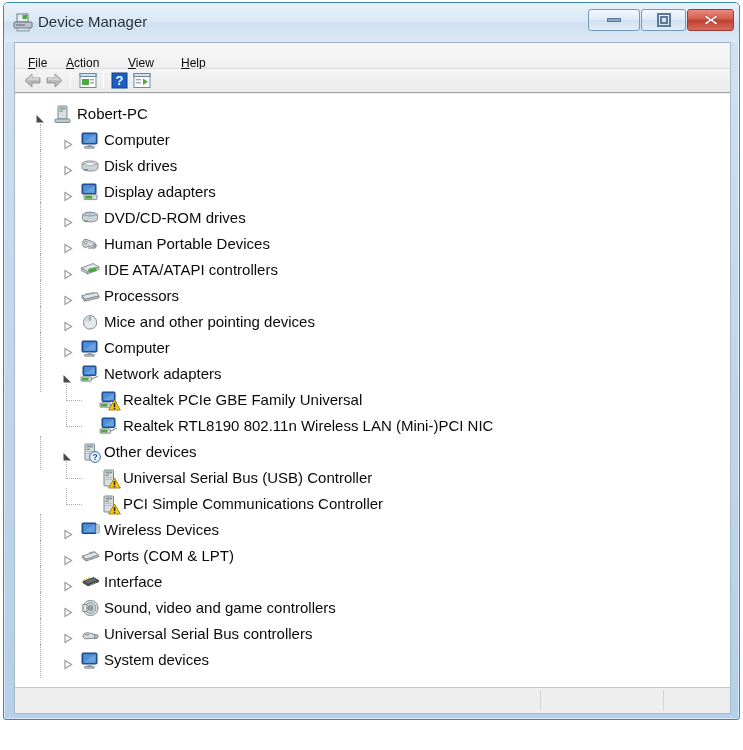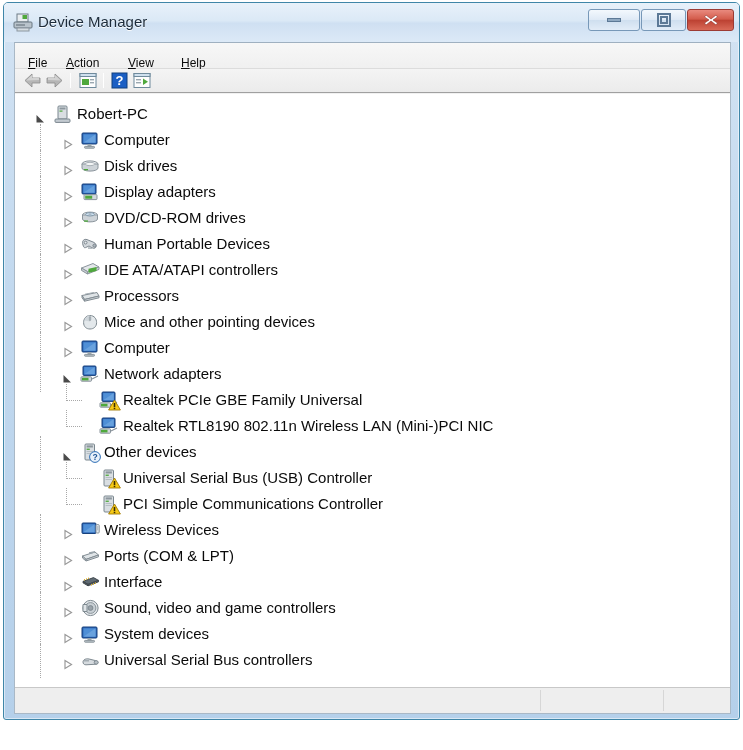--- a/index.html
+++ b/index.html
@@ -501,40 +501,40 @@
                 <path d="M3 5.5 L7 5.5 L7 12.5 L3 12.5 Z" fill="#dfe4e7" stroke="#7f8a91"></path>
               </svg></span>
             <span class="label" style="left:89px">Sound, video and game controllers</span>
           </div>
           <div class="row">
             <span class="exp" style="left:47px"><svg width="11" height="11" viewBox="0 0 11 11">
                 <path d="M3 1.5 L9.5 5.5 L3 9.5 Z" fill="none" stroke="#9a9a9a" stroke-width="1.2"></path>
               </svg></span>
             <span class="conn" style="left:25px;top:-4px;width:1px;height:34px;border-left:1px dotted #a8a8a8"></span>
             <span class="ico" style="left:65px"><svg width="21" height="19" viewBox="0 0 21 19">
+                <path d="M3 11 C3 8.5 6 7.4 9 8 L15.5 9.6 C18 10.2 18.6 12.6 16.4 13.2 L6 13.8 C4 13.9 3 12.6 3 11 Z" fill="#d6dbdf" stroke="#7f8a91"></path>
+                <ellipse cx="16.2" cy="11.4" rx="2" ry="1.8" fill="#b9c1c7" stroke="#7f8a91"></ellipse>
+                <rect x="4" y="9.2" width="5" height="1.2" fill="#98a2a9"></rect>
+              </svg></span>
+            <span class="label" style="left:89px">Universal Serial Bus controllers</span>
+          </div>
+          <div class="row">
+            <span class="exp" style="left:47px"><svg width="11" height="11" viewBox="0 0 11 11">
+                <path d="M3 1.5 L9.5 5.5 L3 9.5 Z" fill="none" stroke="#9a9a9a" stroke-width="1.2"></path>
+              </svg></span>
+            <span class="conn" style="left:25px;top:-4px;width:1px;height:34px;border-left:1px dotted #a8a8a8"></span>
+            <span class="ico" style="left:65px"><svg width="21" height="19" viewBox="0 0 21 19">
                 <rect x="2" y="2" width="15" height="11" rx="1" fill="#2a63b4" stroke="#17417c"></rect>
                 <rect x="3.4" y="3.3" width="12.2" height="8.4" fill="#4f8fd6"></rect>
                 <path d="M3.4 11.7 L15.6 3.3 L15.6 11.7 Z" fill="#7fb3e6" opacity=".55"></path>
                 <rect x="7.5" y="13" width="4" height="2.6" fill="#9aa6ae"></rect>
                 <rect x="4.5" y="15.4" width="10" height="1.8" rx=".7" fill="#b9c2c9" stroke="#8a949b"></rect>
               </svg></span>
             <span class="label" style="left:89px">System devices</span>
           </div>
-          <div class="row">
-            <span class="exp" style="left:47px"><svg width="11" height="11" viewBox="0 0 11 11">
-                <path d="M3 1.5 L9.5 5.5 L3 9.5 Z" fill="none" stroke="#9a9a9a" stroke-width="1.2"></path>
-              </svg></span>
-            <span class="conn" style="left:25px;top:-4px;width:1px;height:34px;border-left:1px dotted #a8a8a8"></span>
-            <span class="ico" style="left:65px"><svg width="21" height="19" viewBox="0 0 21 19">
-                <path d="M3 11 C3 8.5 6 7.4 9 8 L15.5 9.6 C18 10.2 18.6 12.6 16.4 13.2 L6 13.8 C4 13.9 3 12.6 3 11 Z" fill="#d6dbdf" stroke="#7f8a91"></path>
-                <ellipse cx="16.2" cy="11.4" rx="2" ry="1.8" fill="#b9c1c7" stroke="#7f8a91"></ellipse>
-                <rect x="4" y="9.2" width="5" height="1.2" fill="#98a2a9"></rect>
-              </svg></span>
-            <span class="label" style="left:89px">Universal Serial Bus controllers</span>
-          </div>
         </div>
     </div>
 
     <div id="statusbar">
       <div class="statuspane" id="sp1"></div>
       <div class="statuspane" id="sp2"></div>
       <div class="statuspane" id="sp3"></div>
     </div>
 
   </div>

